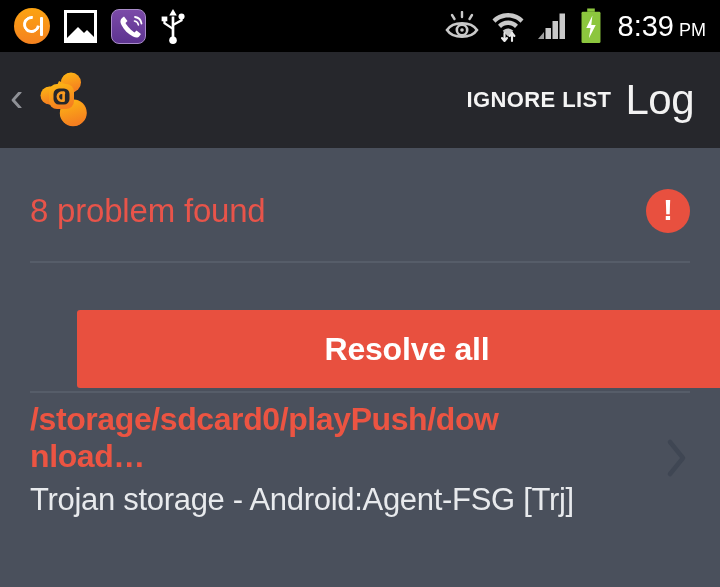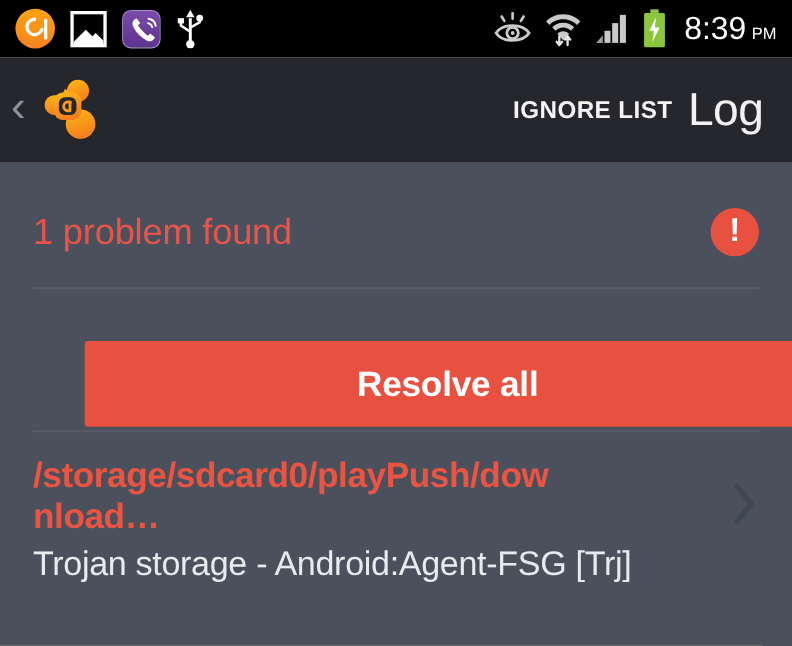--- a/index.html
+++ b/index.html
@@ -121,21 +121,21 @@
   #clock {
     color: #ffffff;
     font-size: 29px;
     font-family: "Liberation Sans", sans-serif;
     letter-spacing: 0px;
     display: flex;
     align-items: baseline;
     gap: 5px;
     margin-left: 3px;
   }
-  #clock .ampm { font-size: 15px; }
+  #clock .ampm { font-size: 18px; }
 
   
   #action-bar {
     position: absolute;
     left: 0; top: 52px;
     width: 720px;
     height: 96px;
     background: #26272c;
     display: flex;
     align-items: center;
@@ -245,21 +245,21 @@
     margin-left: 47px;
   }
 
   #threat-item {
     position: absolute;
     left: 0;
     top: 253px;
     width: 720px;
     height: 130px;
     display: flex;
-    align-items: flex-end;
+    align-items: flex-start;
     padding: 0 26px 0 30px;
     box-sizing: border-box;
     cursor: pointer;
   }
   #threat-text {
     flex: 1 1 auto;
     min-width: 0;
   }
   #threat-path {
     color: #ec5442;
@@ -392,21 +392,21 @@
     </svg>
 
     <div id="ignore-list-button">IGNORE LIST</div>
 
     <div id="app-title">Log</div>
   </div>
 
   <div id="content">
 
     <div id="problem-row">
-      <div id="problem-count">1 problem found</div>
+      <div id="problem-count">8 problem found</div>
       <div id="alert-badge">
         <span class="bang">!</span>
       </div>
     </div>
 
     <div class="divider" id="divider-top"></div>
 
     <button id="resolve-all-button">Resolve all</button>
 
     <div class="divider" id="divider-mid"></div>

